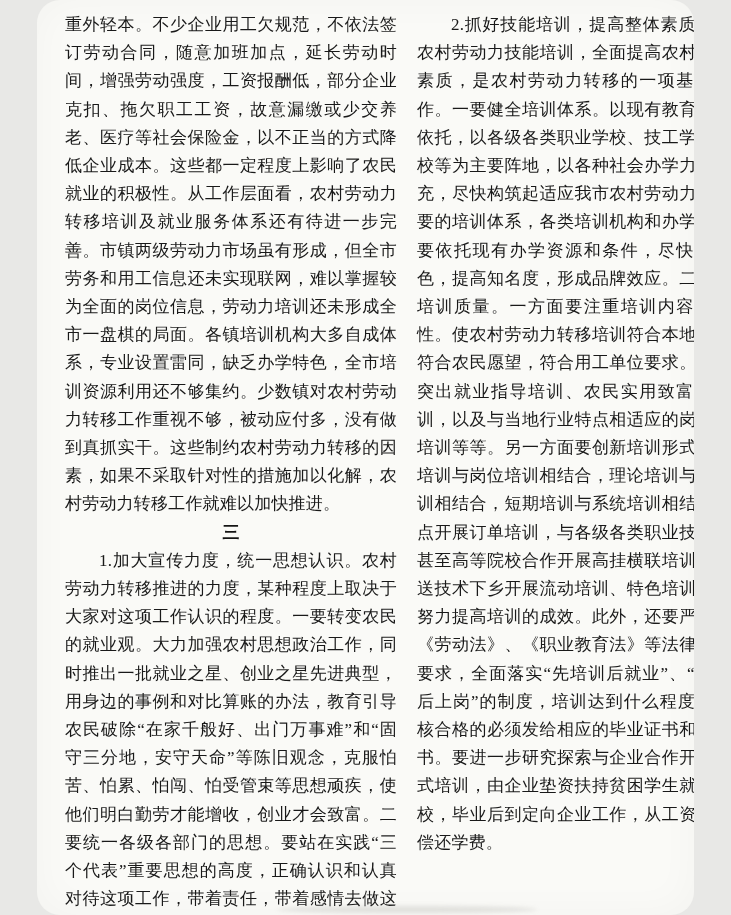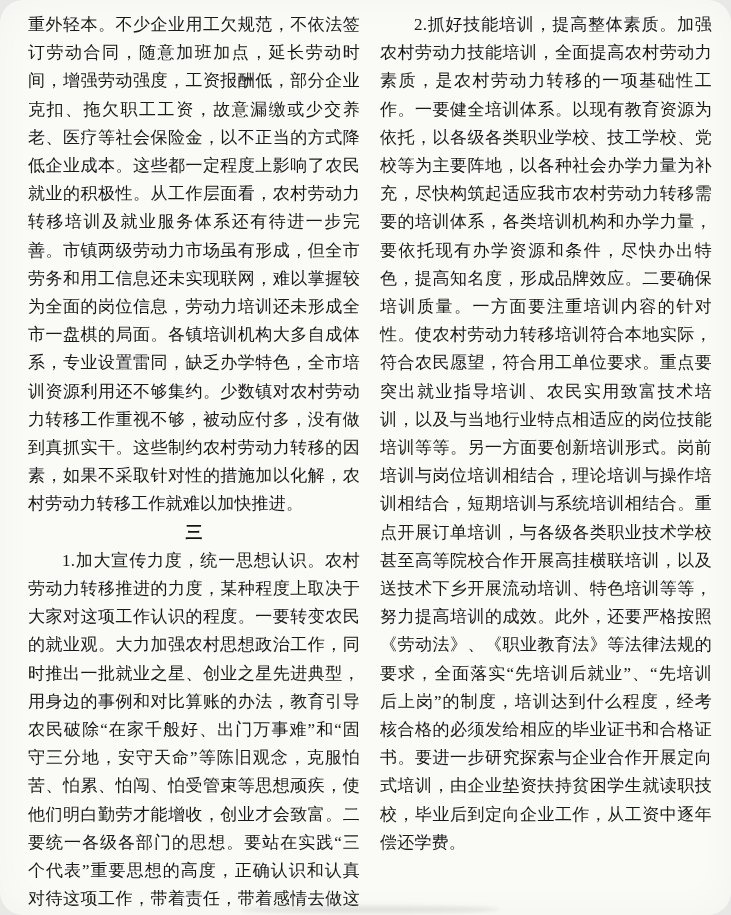--- a/index.html
+++ b/index.html
@@ -2,21 +2,21 @@
 <html lang="zh"><head>
 <meta charset="utf-8">
 <style>
   html, body {
     margin: 0;
     padding: 0;
     background: #e8e8e6;
   }
   .page {
     position: relative;
-    width: 731px;
+    width: 657px;
     height: 915px;
     margin: 0 auto;
     background: #fafaf7;
     overflow: hidden;
     font-family: "Liberation Serif", "DejaVu Serif", serif;
     box-shadow: inset 0 0 40px rgba(0,0,0,0.03);
     border-radius: 23px;
   }
   .columns {
     display: flex;

